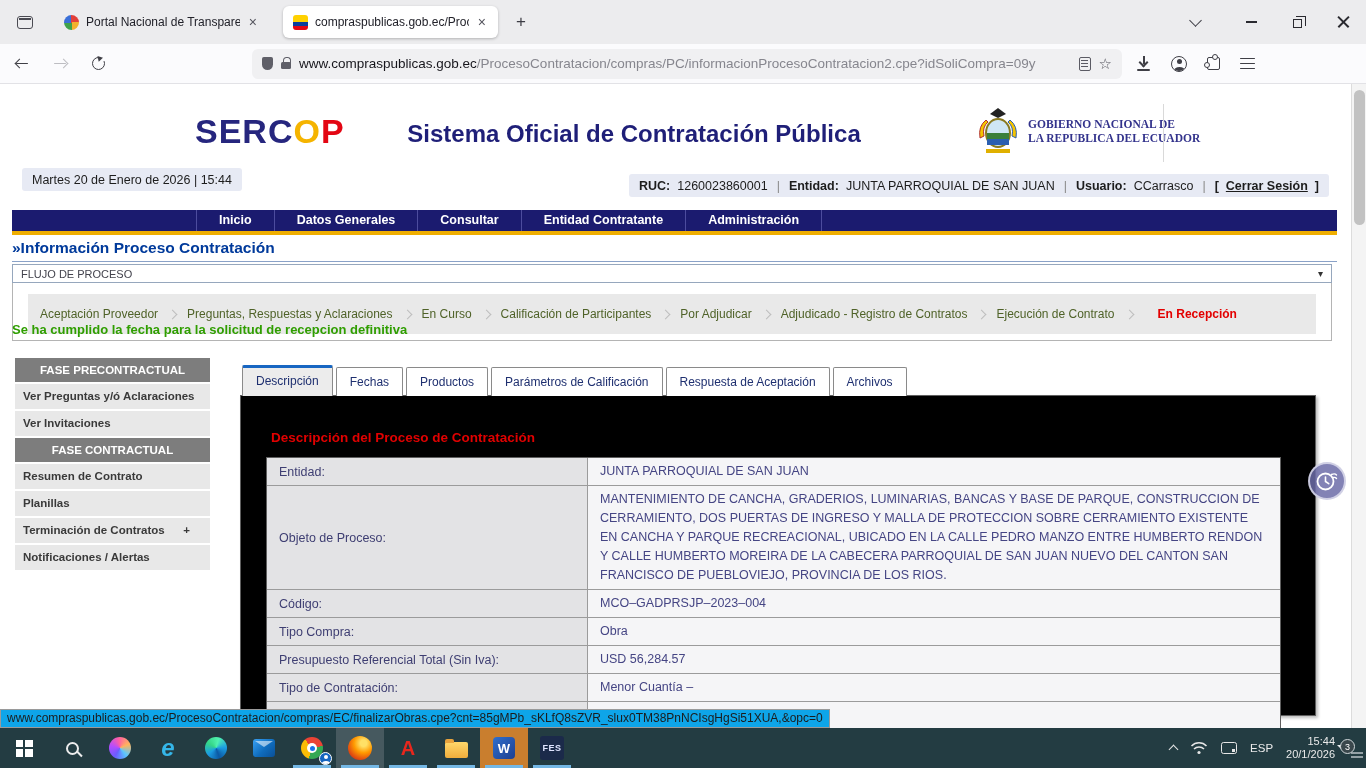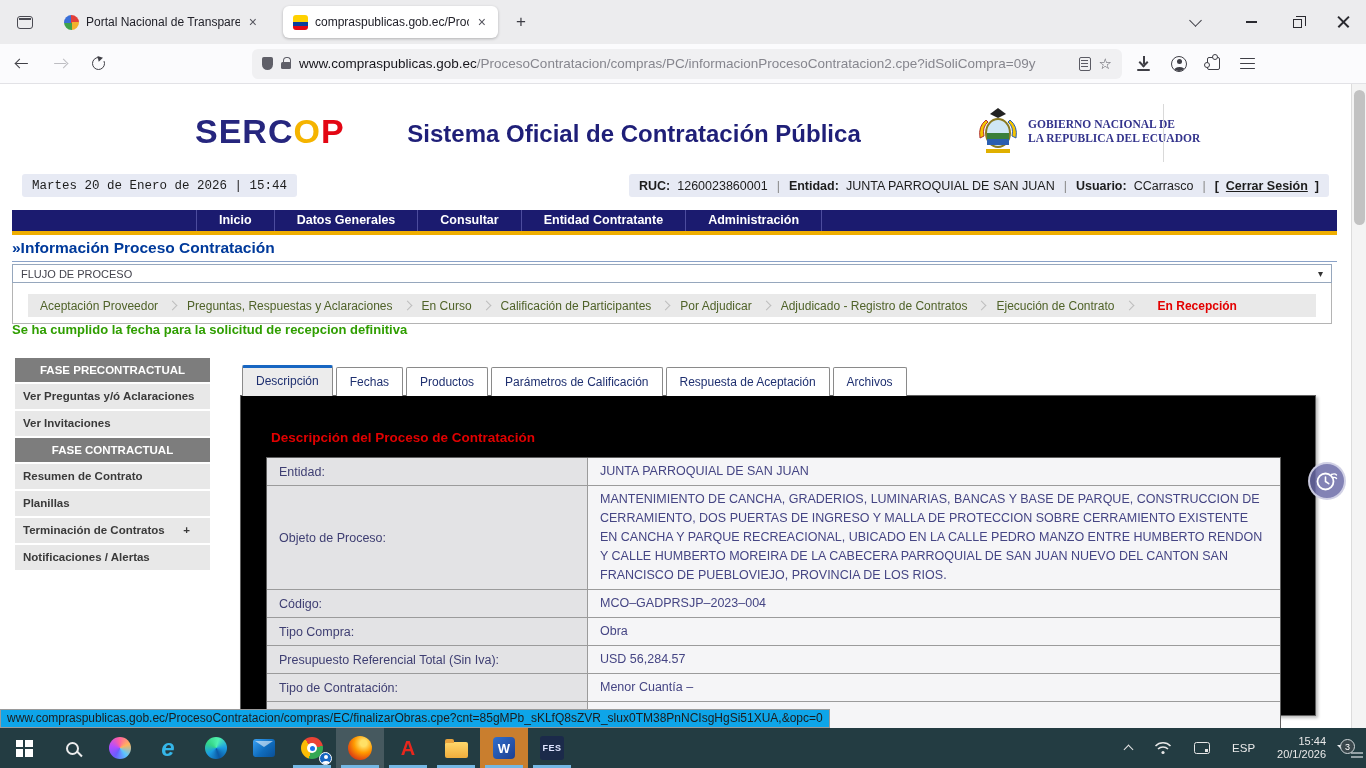--- a/index.html
+++ b/index.html
@@ -67,36 +67,36 @@
   .page { position:absolute; left:0; top:84px; width:1366px; height:644px; background:#fff; overflow:hidden; }
 
   .sercop-logo { position:absolute; left:195px; top:28px; font-size:34px; font-weight:bold; letter-spacing:1px; }
   .lg-navy { color:#26267e; } .lg-gold { color:#f5b400; } .lg-red { color:#e30613; }
   .site-title { position:absolute; left:324px; top:36px; width:620px; text-align:center; font-size:24px; font-weight:bold; color:#1f1f78; }
   .gov { position:absolute; left:976px; top:22px; display:flex; align-items:center; gap:8px; }
   .gov-text { font-family:"Liberation Serif", serif; font-size:11.5px; font-weight:bold; color:#33338c; line-height:14px; }
   .gov-sep { position:absolute; left:1163px; top:20px; height:58px; width:1px; background:#d9d9d9; }
 
   .chip { background:#e7eaf4; border-radius:3px; height:23px; display:flex; align-items:center; font-size:12.5px; color:#1d1d1d; padding:0 10px; }
-  .chip-left { position:absolute; left:22px; top:90px;font-family:Liberation Mono, monospace; }
+  .chip-left { position:absolute; left:22px; top:84px; }
   .chip-right { position:absolute; right:37px; top:90px; gap:7px; }
   .chip b { font-weight:bold; }
   .chip .pipe { color:#8a8a8a; padding:0 2px; }
   .logout-link { font-weight:bold; text-decoration:underline; }
 
   .mainnav { position:absolute; left:12px; right:29px; top:126px; height:21px; background:#1b1b6f; display:flex; }
   .mainnav .spacer1 { width:185px; border-right:1px solid #4c4c9e; }
   .mainnav .item { padding:0 22px; color:#fff; font-size:12.5px; font-weight:bold; line-height:21px; border-right:1px solid #4c4c9e; }
   .goldbar { position:absolute; left:12px; right:29px; top:147px; height:4px; background:#efae00; }
 
   .crumb-head { position:absolute; left:12px; right:29px; top:155px; font-size:15.5px; font-weight:bold; color:#003a9b; padding-bottom:4px; border-bottom:1px solid #8aa2c8; }
   .flow-select { position:absolute; left:12px; right:34px; top:180px; height:19px; background:#fff; border:1px solid #96a7bd; font-size:11px; color:#43434d; display:flex; align-items:center; padding:0 8px; }
   .flow-select .caret { margin-left:auto; font-size:10px; color:#333; }
   .flow-body { position:absolute; left:12px; right:34px; top:199px; border:1px solid #b4b4b4; border-top:none; padding:11px 15px 6px; background:#fff; }
-  .crumbs { background:#e9e9e9; height:23px; display:flex; align-items:center; padding:0 12px; }
+  .crumbs { background:#e9e9e9; height:40px; display:flex; align-items:center; padding:0 12px; }
   .crumb { font-size:12px; color:#4f6228; white-space:nowrap; }
   .crumb.current { color:#e30000; font-weight:bold;padding-left:14px; }
   .crumb-sep { width:7px; height:7px; border-top:1px solid #bdbdbd; border-right:1px solid #bdbdbd; transform:rotate(45deg); margin:0 11px; flex:0 0 auto; }
   .green-alert { position:absolute; left:12px; top:238px; font-size:13px; font-weight:bold; color:#2f9e00; }
 
   .sidebar { position:absolute; left:15px; top:274px; width:195px; }
   .side-header { background:#7d7d7d; color:#fff; font-size:11.5px; font-weight:bold; text-align:center; height:24px; line-height:24px; margin-bottom:2px; }
   .side-item { background:#e8e8e8; color:#3a3a3a; font-size:11.5px; font-weight:bold; height:25px; line-height:25px; padding:0 8px; margin-bottom:2px; display:flex; }
   .side-item .plus { margin-left:auto; margin-right:12px; }
 
@@ -139,21 +139,21 @@
   .chrome-ic .dot { position:absolute; left:8.5px; top:8.5px; width:5px; height:5px; border-radius:50%; background:#1a73e8; }
   .chrome-badge { position:absolute; right:4px; bottom:3px; width:13px; height:13px; border-radius:50%; background:#1565c0; border:1.5px solid #fff; overflow:hidden; }
   .chrome-badge::before { content:""; position:absolute; left:3.5px; top:1.5px; width:4px; height:4px; border-radius:50%; background:#fff; }
   .chrome-badge::after { content:""; position:absolute; left:1.5px; bottom:-2px; width:8px; height:5px; border-radius:50% 50% 0 0; background:#fff; }
   .firefox-ic { width:24px; height:24px; border-radius:50%; background:radial-gradient(circle at 65% 30%, #ffe066 0 14%, #ff9a00 42%, #e4540f 68%, #b5121b 100%); }
   .acrobat-ic { font-size:20px; font-weight:bold; color:#e8271d; line-height:22px; }
   .folder-ic { width:23px; height:16px; background:linear-gradient(#ffd86b,#f0ad3c); border-radius:2px; position:relative; margin-top:3px; }
   .folder-ic::before { content:""; position:absolute; top:-3px; left:0; width:9px; height:4px; background:#e8a33d; border-radius:2px 2px 0 0; }
   .word-ic { width:22px; height:22px; border-radius:4px; background:linear-gradient(135deg,#2f6fce,#1e3f8f); color:#fff; font-weight:bold; font-size:13px; display:flex; align-items:center; justify-content:center; }
   .fes-ic { width:24px; height:24px; border-radius:3px; background:#1b2a4a; color:#dfe3ff; font-size:9px; font-weight:bold; display:flex; align-items:center; justify-content:center; letter-spacing:.5px; }
-  .tray { margin-left:auto; display:flex; align-items:center; gap:22px; padding-right:12px; color:#eaeaea; }
+  .tray { margin-left:auto; display:flex; align-items:center; gap:13px; padding-right:12px; color:#eaeaea; }
   .chevu-glyph { width:7px; height:7px; border-left:1.7px solid #e6e6e6; border-top:1.7px solid #e6e6e6; transform:rotate(45deg); margin-top:3px; }
   .mon-glyph { width:16px; height:12px; border:1.6px solid #e6e6e6; border-radius:2.5px; position:relative; }
   .mon-glyph::after { content:""; position:absolute; right:1.5px; bottom:1.5px; width:3px; height:3px; background:#e6e6e6; }
   .lang { font-size:11.5px; }
   .clockblk { font-size:11px; line-height:13px; text-align:right; }
   .notif-wrap { position:relative; margin-right:6px; }
   .notif-glyph { width:19px; height:15px; background:#eceff1; border-radius:2px; position:relative; }
   .notif-glyph::before { content:""; position:absolute; bottom:-5px; right:3px; border:4px solid transparent; border-top-color:#eceff1; }
   .notif-glyph::after { content:""; position:absolute; left:3px; top:4px; width:12px; height:1.6px; background:#93a0a5; box-shadow:0 4px 0 #93a0a5; }
   .notif-badge { position:absolute; right:-7px; bottom:-6px; width:15px; height:15px; border-radius:50%; background:#3a474c; border:1px solid #cfd6d9; color:#fff; font-size:9px; display:flex; align-items:center; justify-content:center; }

